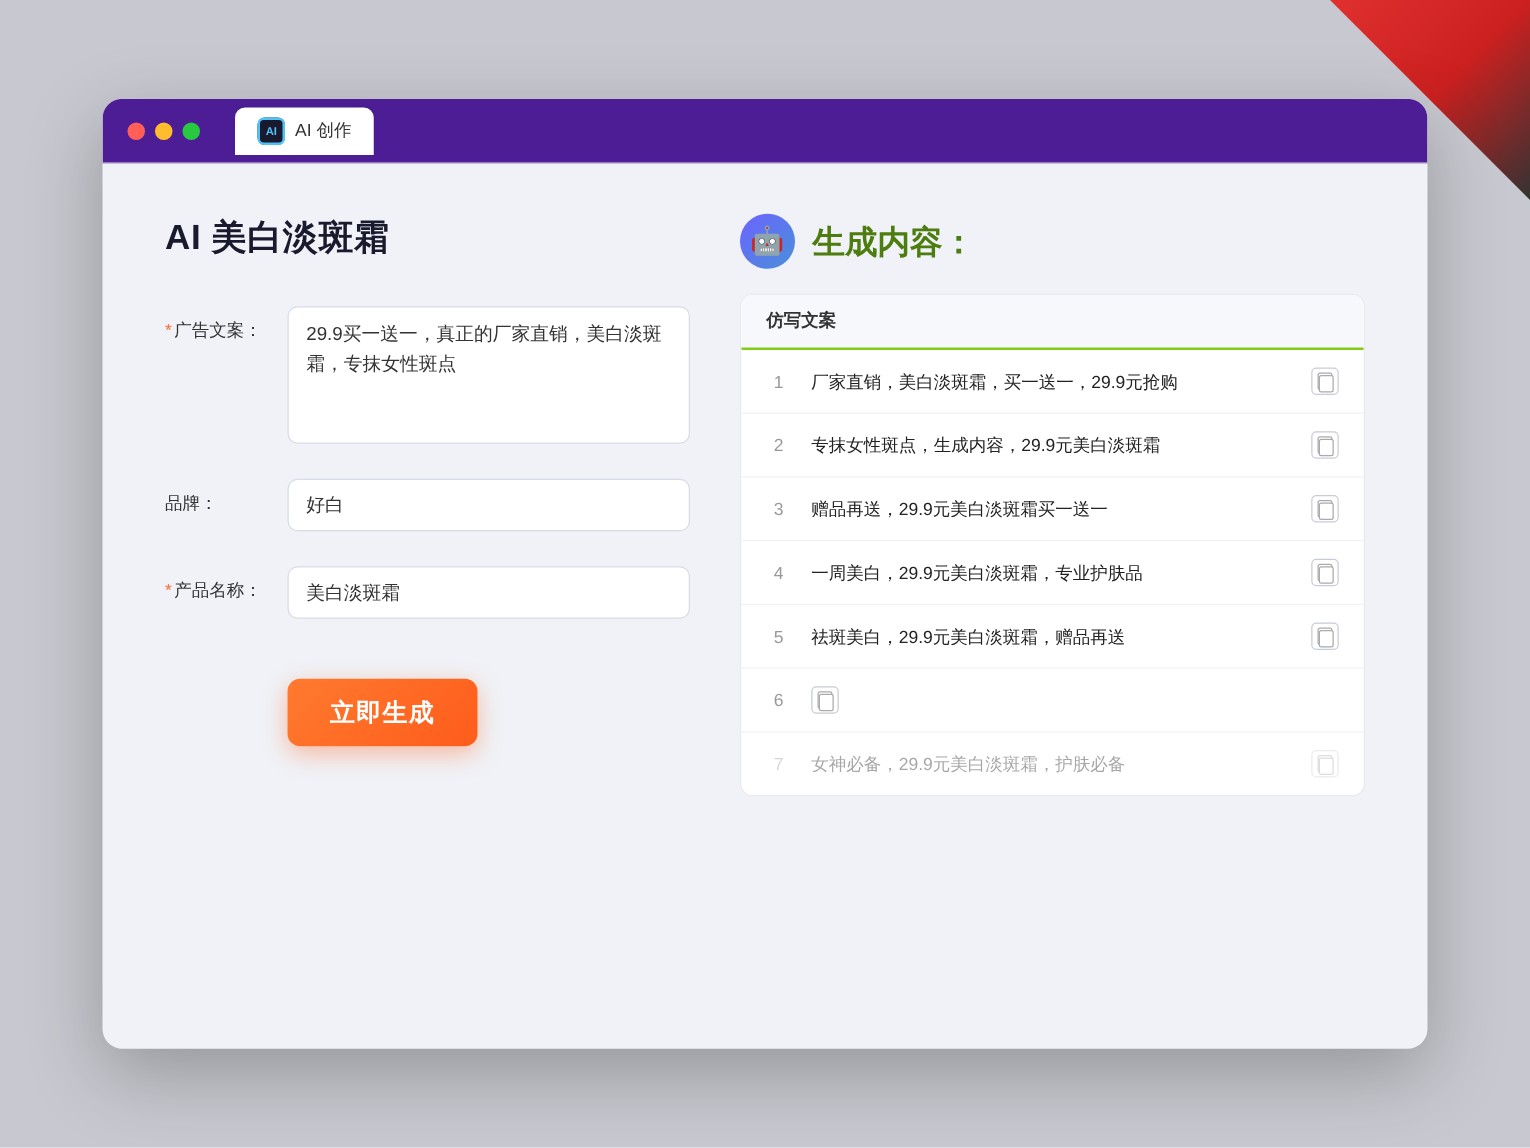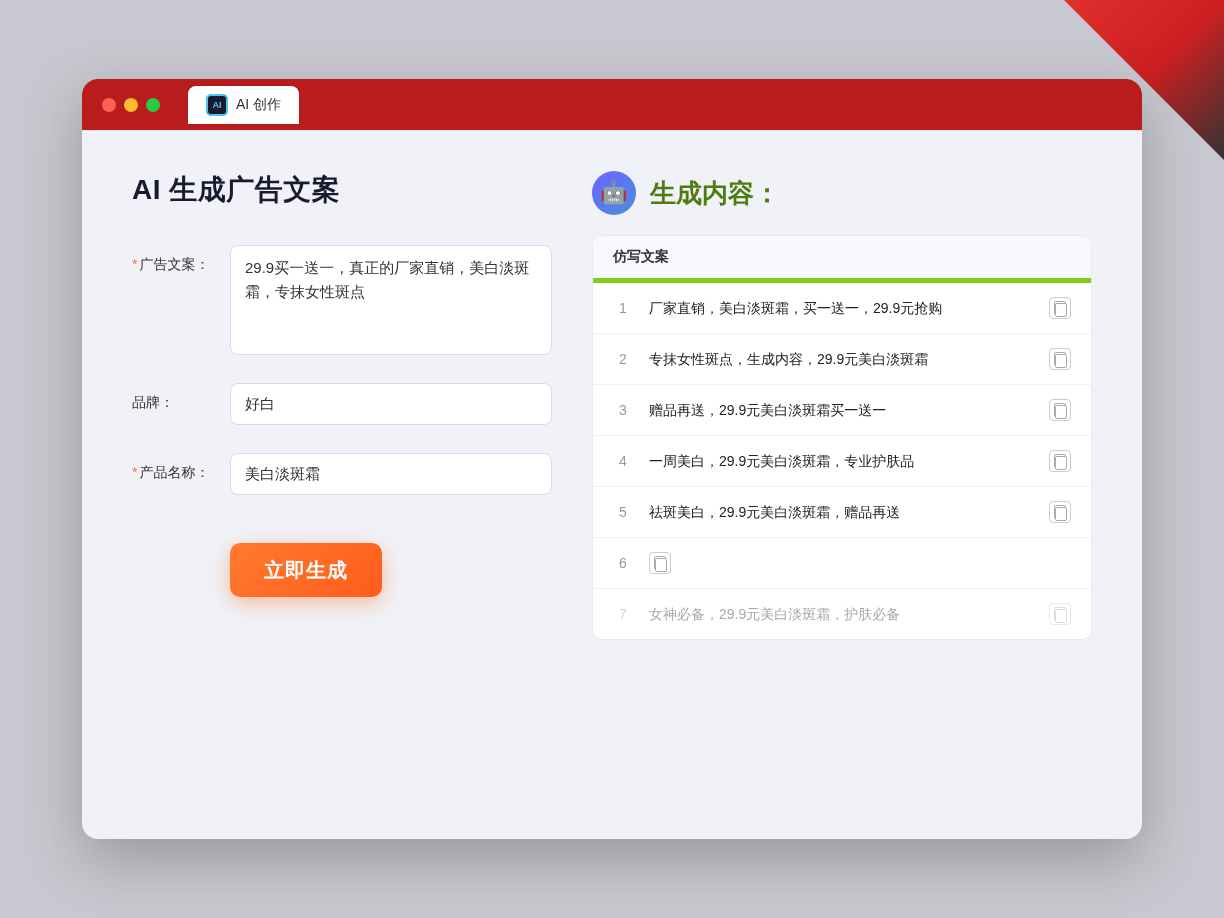--- a/index.html
+++ b/index.html
@@ -31,21 +31,21 @@
       height: 760px;
       background: #f0f2f7;
       border-radius: 16px;
       box-shadow: 0 20px 60px rgba(0,0,0,0.25);
       overflow: hidden;
       z-index: 1;
     }
 
     
     .title-bar {
-      background: #b91c1c;
+      background: #4c1d95;
       height: 52px;
       display: flex;
       align-items: center;
       padding: 0 20px;
       border-bottom: 1px solid #e0e0e5;
       gap: 12px;
     }
     .traffic-lights {
       display: flex;
       gap: 8px;
@@ -214,21 +214,21 @@
       overflow: hidden;
       border: 1px solid #e8eaf0;
     }
 
     .result-table-header {
       background: #f7f8fc;
       padding: 12px 20px;
       font-size: 14px;
       font-weight: 700;
       color: #333;
-      border-bottom: 5px solid #84cc16;
+      border-bottom: 2px solid #84cc16;
     }
 
     .result-row {
       display: flex;
       align-items: center;
       padding: 14px 20px;
       border-bottom: 1px solid #f0f2f8;
       gap: 16px;
     }
     .result-row:last-child { border-bottom: none; }
@@ -292,21 +292,21 @@
       <div class="ai-icon-tab">
         <div class="ai-icon-tab-hex"></div>
       </div>
       <span>AI 创作</span>
     </div>
   </div>
 
   <div class="main-content">
 
     <div class="left-panel">
-      <h1 class="page-title">AI 生成广告文案</h1>
+      <h1 class="page-title">AI 美白淡斑霜</h1>
 
       <div class="form-group">
         <div class="form-label">
           <span class="required-star">*</span><span>广告文案：</span>
         </div>
         <textarea class="form-input form-textarea" style="">29.9买一送一，真正的厂家直销，美白淡斑霜，专抹女性斑点</textarea>
       </div>
 
       <div class="form-group">
         <div class="form-label">品牌：</div>

